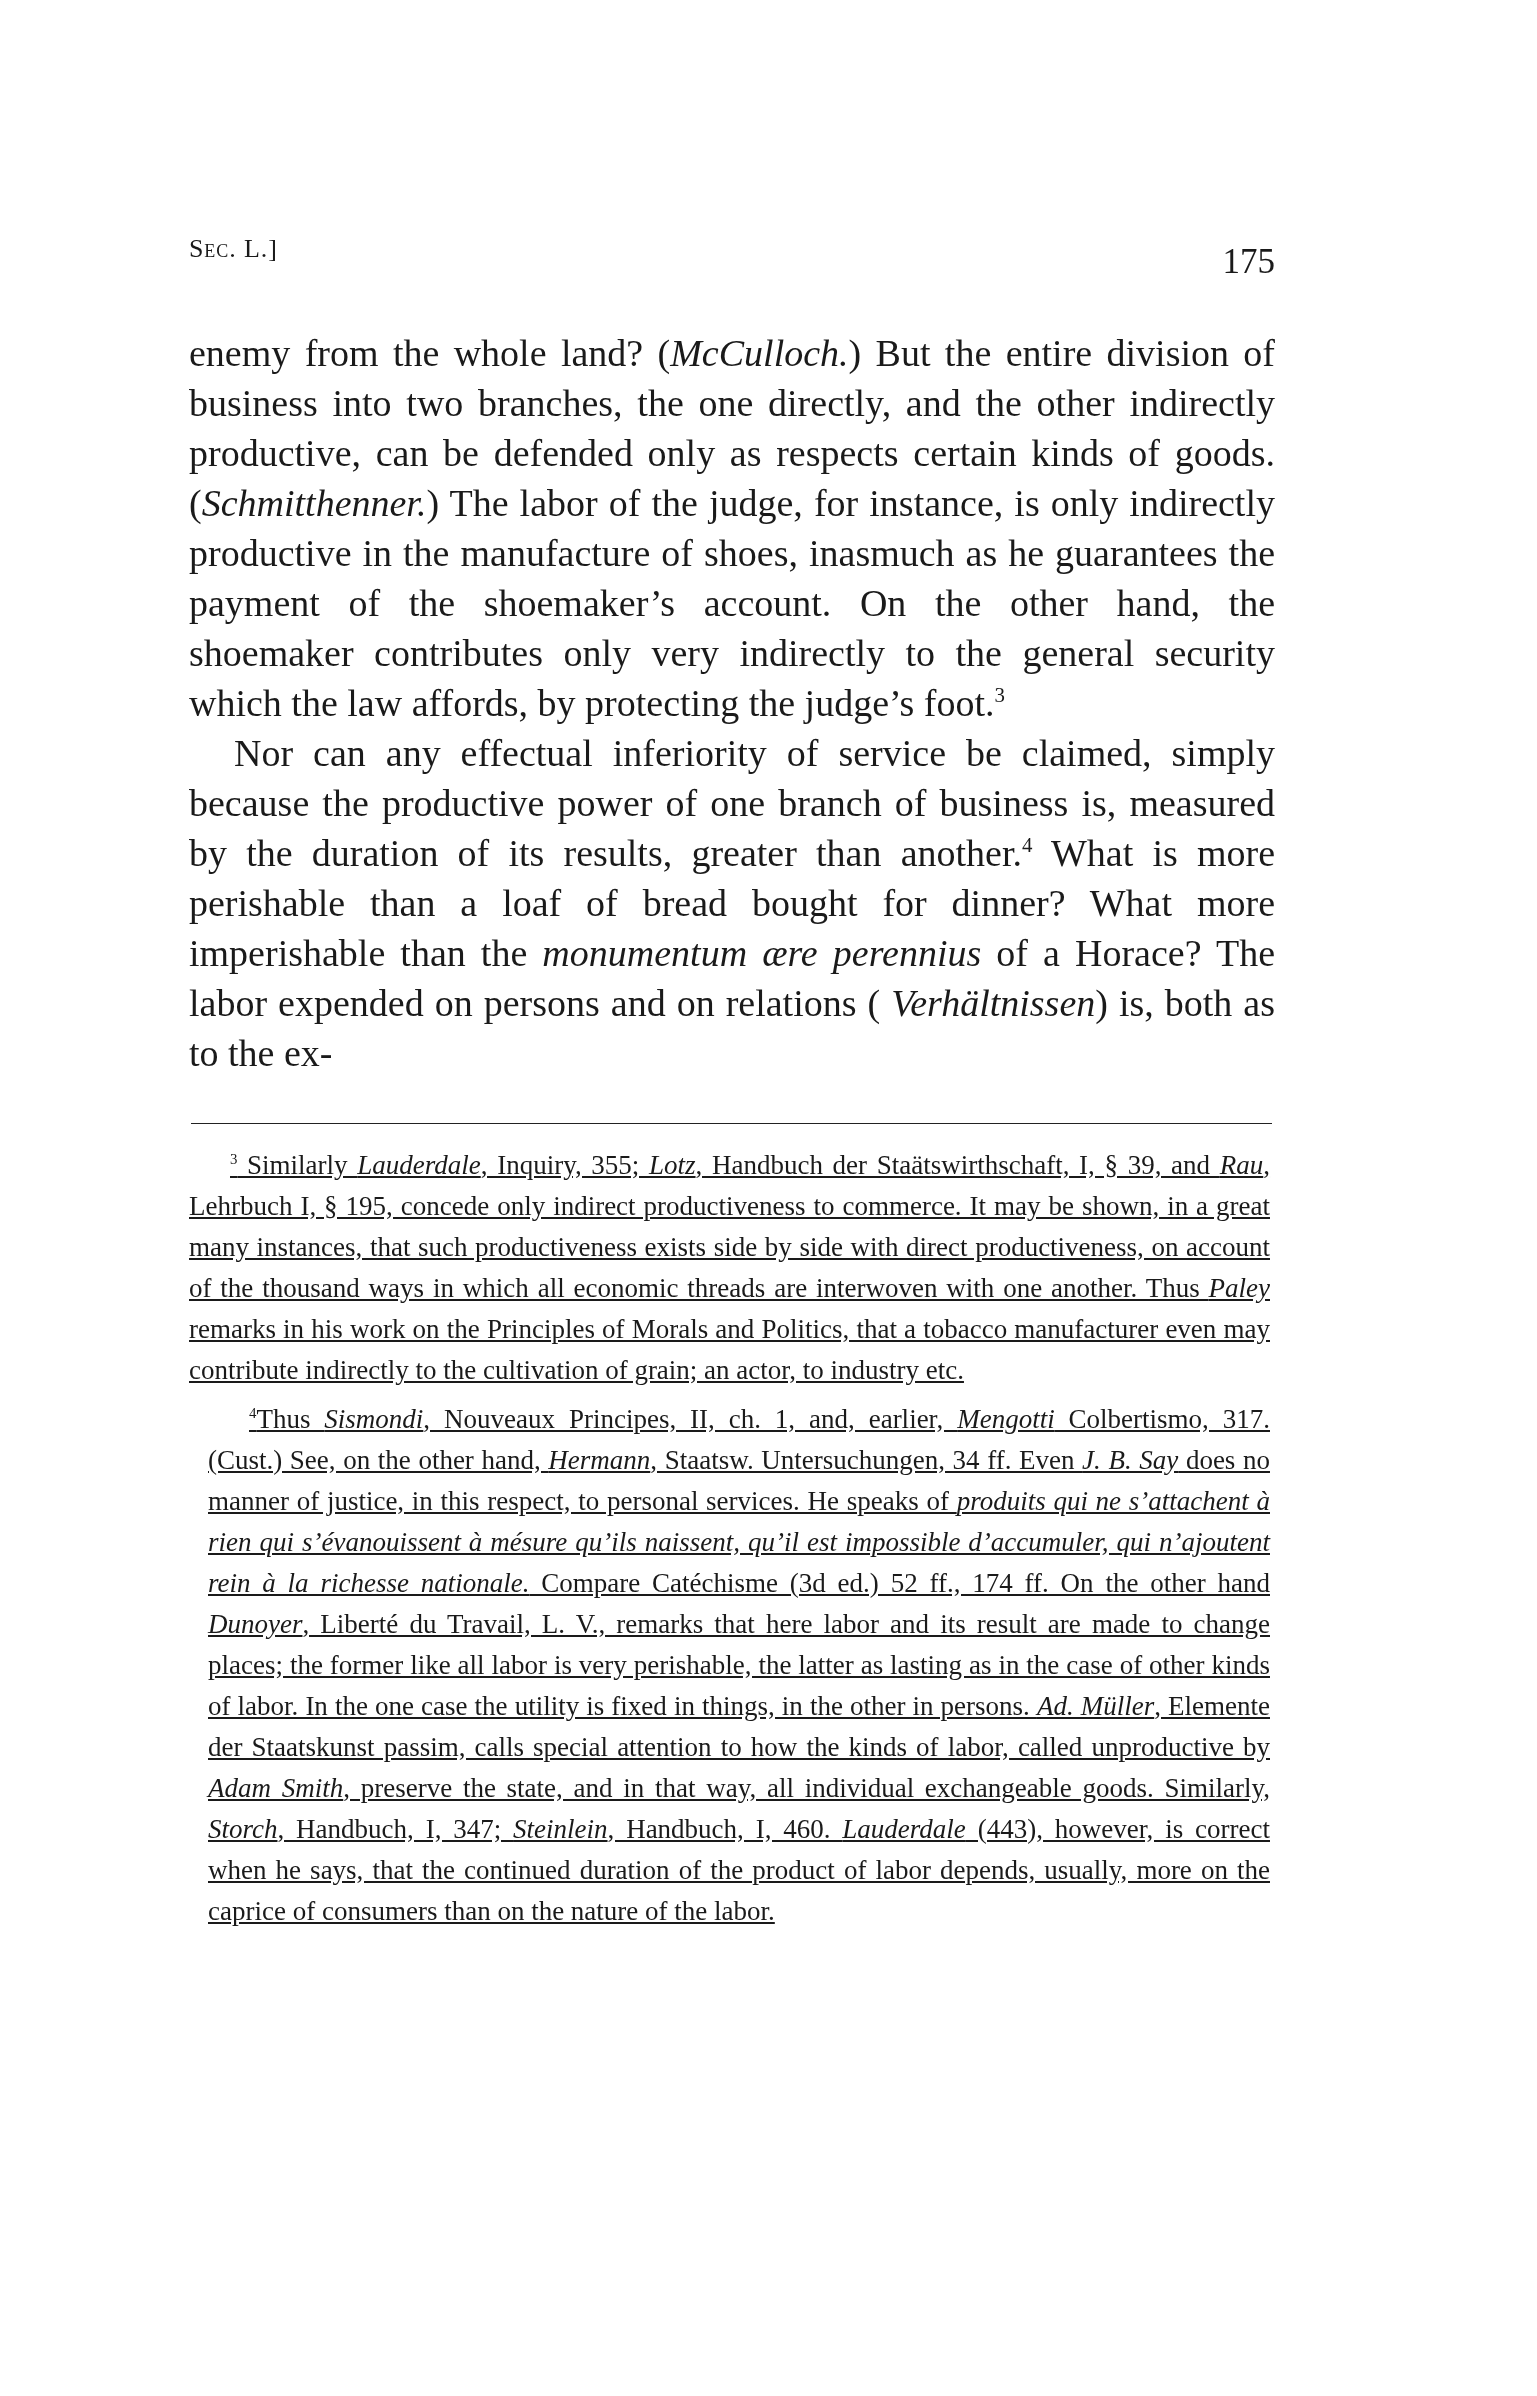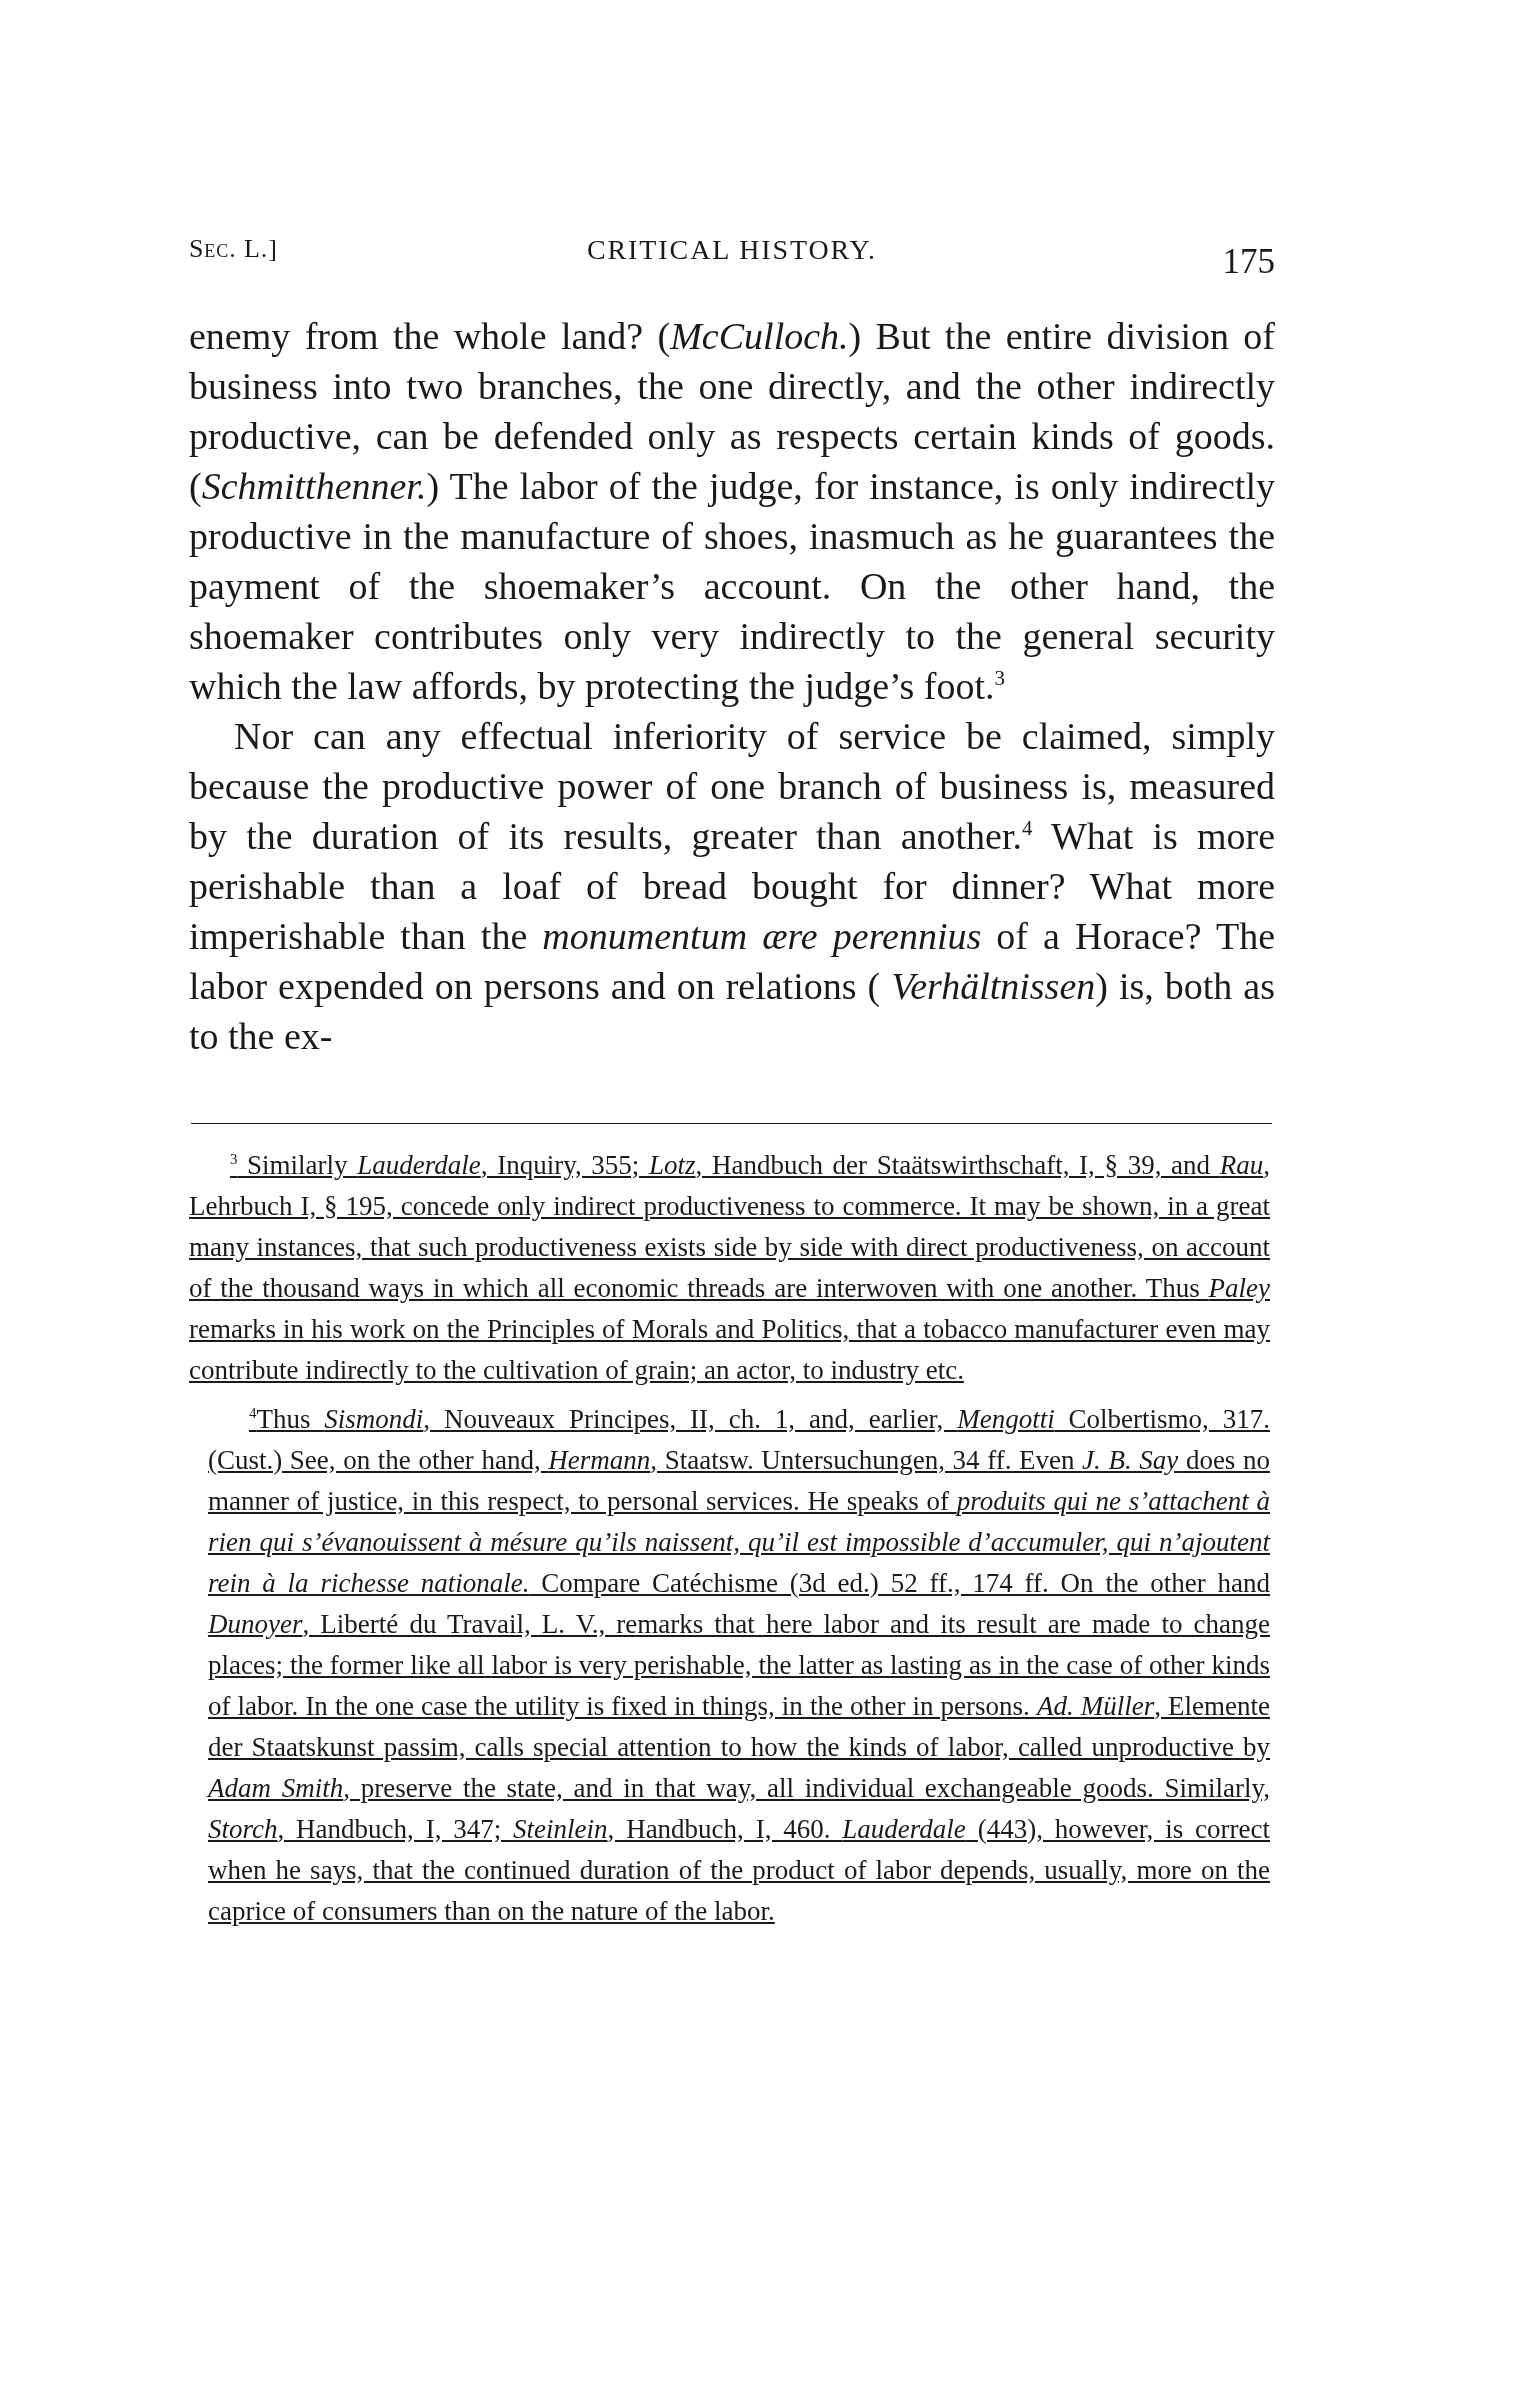--- a/index.html
+++ b/index.html
@@ -2,37 +2,36 @@
 <html style="font-size:15px"><head>
 <meta charset="utf-8">
 <style>
   html, body { margin: 0; padding: 0; background: #ffffff; }
   body { width: 1537px; height: 2397px; position: relative; overflow: hidden; color: #1a1a1a; }
   .page { position: absolute; left: 0; top: 0; width: 1537px; height: 2397px; }
   .running-head { position: absolute; left: 189px; top: 228px; width: 1086px; height: 37px; font-family: "Liberation Serif", serif; }
   .rh-sec { position: absolute; left: 0; top: 5.6px; font-size: 26px; letter-spacing: 0.9px; font-variant: small-caps; }
   .rh-title { position: absolute; left: 0; right: 0; top: 5.6px; text-align: center; font-size: 28px; letter-spacing: 1.9px; }
   .rh-num { position: absolute; right: 0; top: 14px; font-size: 35px; }
-  .body-text { position: absolute; left: 189px; top: 311px; width: 1086px; font-family: "Liberation Serif", serif; font-size: 38px; line-height: 50px; text-align: justify; }
+  .body-text { position: absolute; left: 189px; top: 328px; width: 1086px; font-family: "Liberation Serif", serif; font-size: 38px; line-height: 50px; text-align: justify; }
   .body-text p { margin: 0; }
   .body-text p.indent { text-indent: 45px; }
   .body-text sup, .footnotes sup { font-size: 0.55em; vertical-align: super; line-height: 0; }
   .rule { position: absolute; left: 191px; top: 1123px; width: 1081px; height: 0; border-top: 1.9px solid #222; }
   .footnotes { position: absolute; left: 189px; top: 1145px; width: 1081px; font-family: "Liberation Serif", serif; font-size: 27px; line-height: 41px; text-align: justify; }
   .footnotes p { margin: 0; text-indent: 41px; text-decoration: underline; }
   .footnotes p + p { margin-top: 7.5px; margin-left: 19px; }
   i { font-style: italic; }
 </style>
 </head>
 <body>
 
 <div class="page">
   <div class="running-head">
     <span class="rh-sec">Sec. L.]</span>
-    <span class="rh-title">CRITICAL HISTORY.</span>
     <span class="rh-num">175</span>
   </div>
 
   <div class="body-text">
     <p><span>enemy from the whole land? (</span><i>McCulloch.</i><span>) But the entire division of business into two branches, the one directly, and the other indirectly productive, can be defended only as respects certain kinds of goods. (</span><i>Schmitthenner.</i><span>) The labor of the judge, for instance, is only indirectly productive in the manufacture of shoes, inasmuch as he guarantees the payment of the shoemaker’s account. On the other hand, the shoemaker contributes only very indirectly to the general security which the law affords, by protecting the judge’s foot.</span><sup>3</sup></p>
     <p class="indent"><span>Nor can any effectual inferiority of service be claimed, simply because the productive power of one branch of business is, measured by the duration of its results, greater than another.</span><sup>4</sup><span> What is more perishable than a loaf of bread bought for dinner? What more imperishable than the </span><i>monumentum ære perennius</i><span> of a Horace? The labor expended on persons and on relations ( </span><i>Verhältnissen</i><span>) is, both as to the ex-</span></p>
   </div>
 
   <div class="rule"></div>
 

